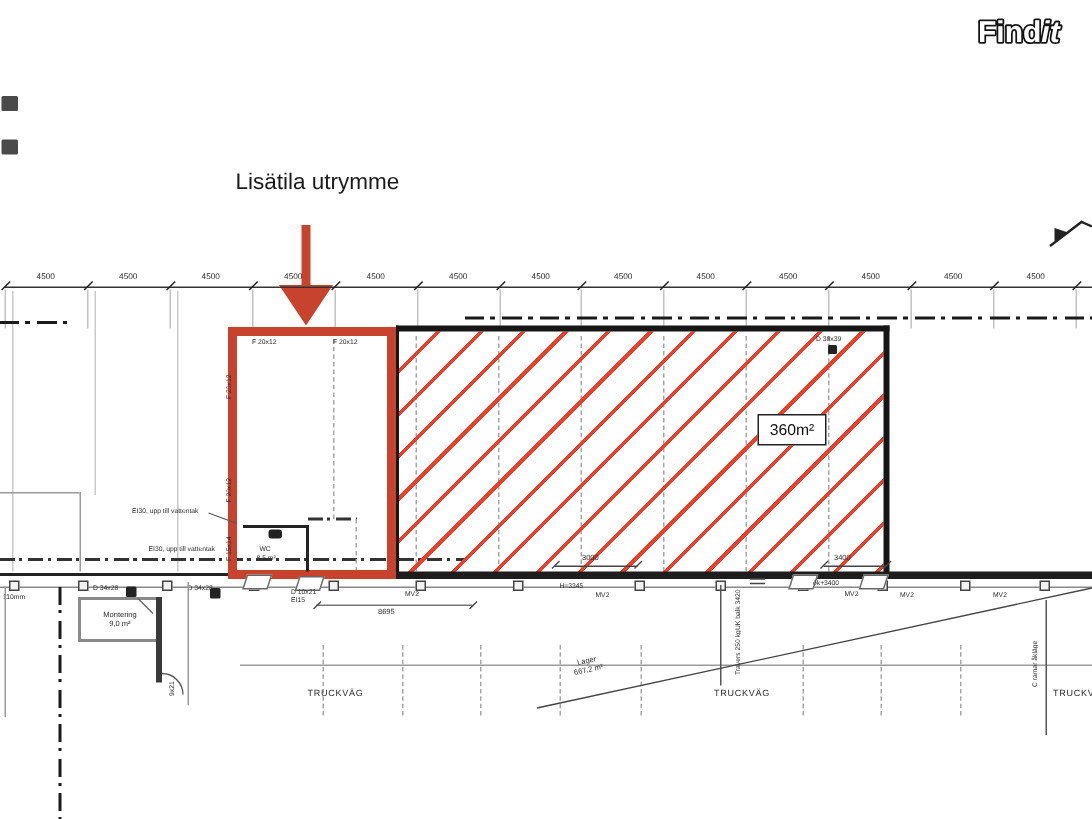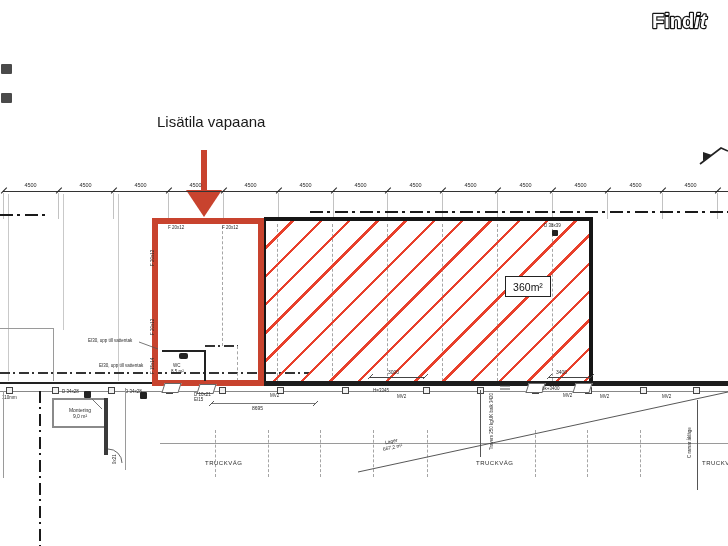--- a/index.html
+++ b/index.html
@@ -35,21 +35,21 @@
 </head>
 <body>
 
 <svg class="abs" style="left:648px;top:4px;" width="78" height="32" viewBox="0 0 78 32">
   <text x="4" y="24" font-family="Liberation Sans, sans-serif" font-size="20" font-weight="bold" fill="#ffffff" stroke="#141414" stroke-width="2.4" paint-order="stroke" stroke-linejoin="round">
     <tspan>Find</tspan><tspan font-style="italic">it</tspan>
   </text>
 </svg>
 
 <div class="abs" style="left:157px;top:113px;font-size:15px;line-height:18px;color:#1a1a1a;">
-  <div>Lisätila vapaana</div>
+  <div>Lisätila utrymme</div>
 </div>
 <div class="abs" style="left:201px;top:150px;width:6px;height:42px;background:#c8432e;"></div>
 <div class="abs" style="left:186px;top:190px;width:0;height:0;border-left:18px solid transparent;border-right:18px solid transparent;border-top:27px solid #c8432e;"></div>
 
 <div class="hline" style="left:3px;top:191px;width:725px;background:#333;"></div>
 <div class="tickrow" style="left:0px;top:187px;width:722px;height:8px;">
   <span class="tick"></span>
     <span class="tick"></span>
     <span class="tick"></span>
     <span class="tick"></span>

